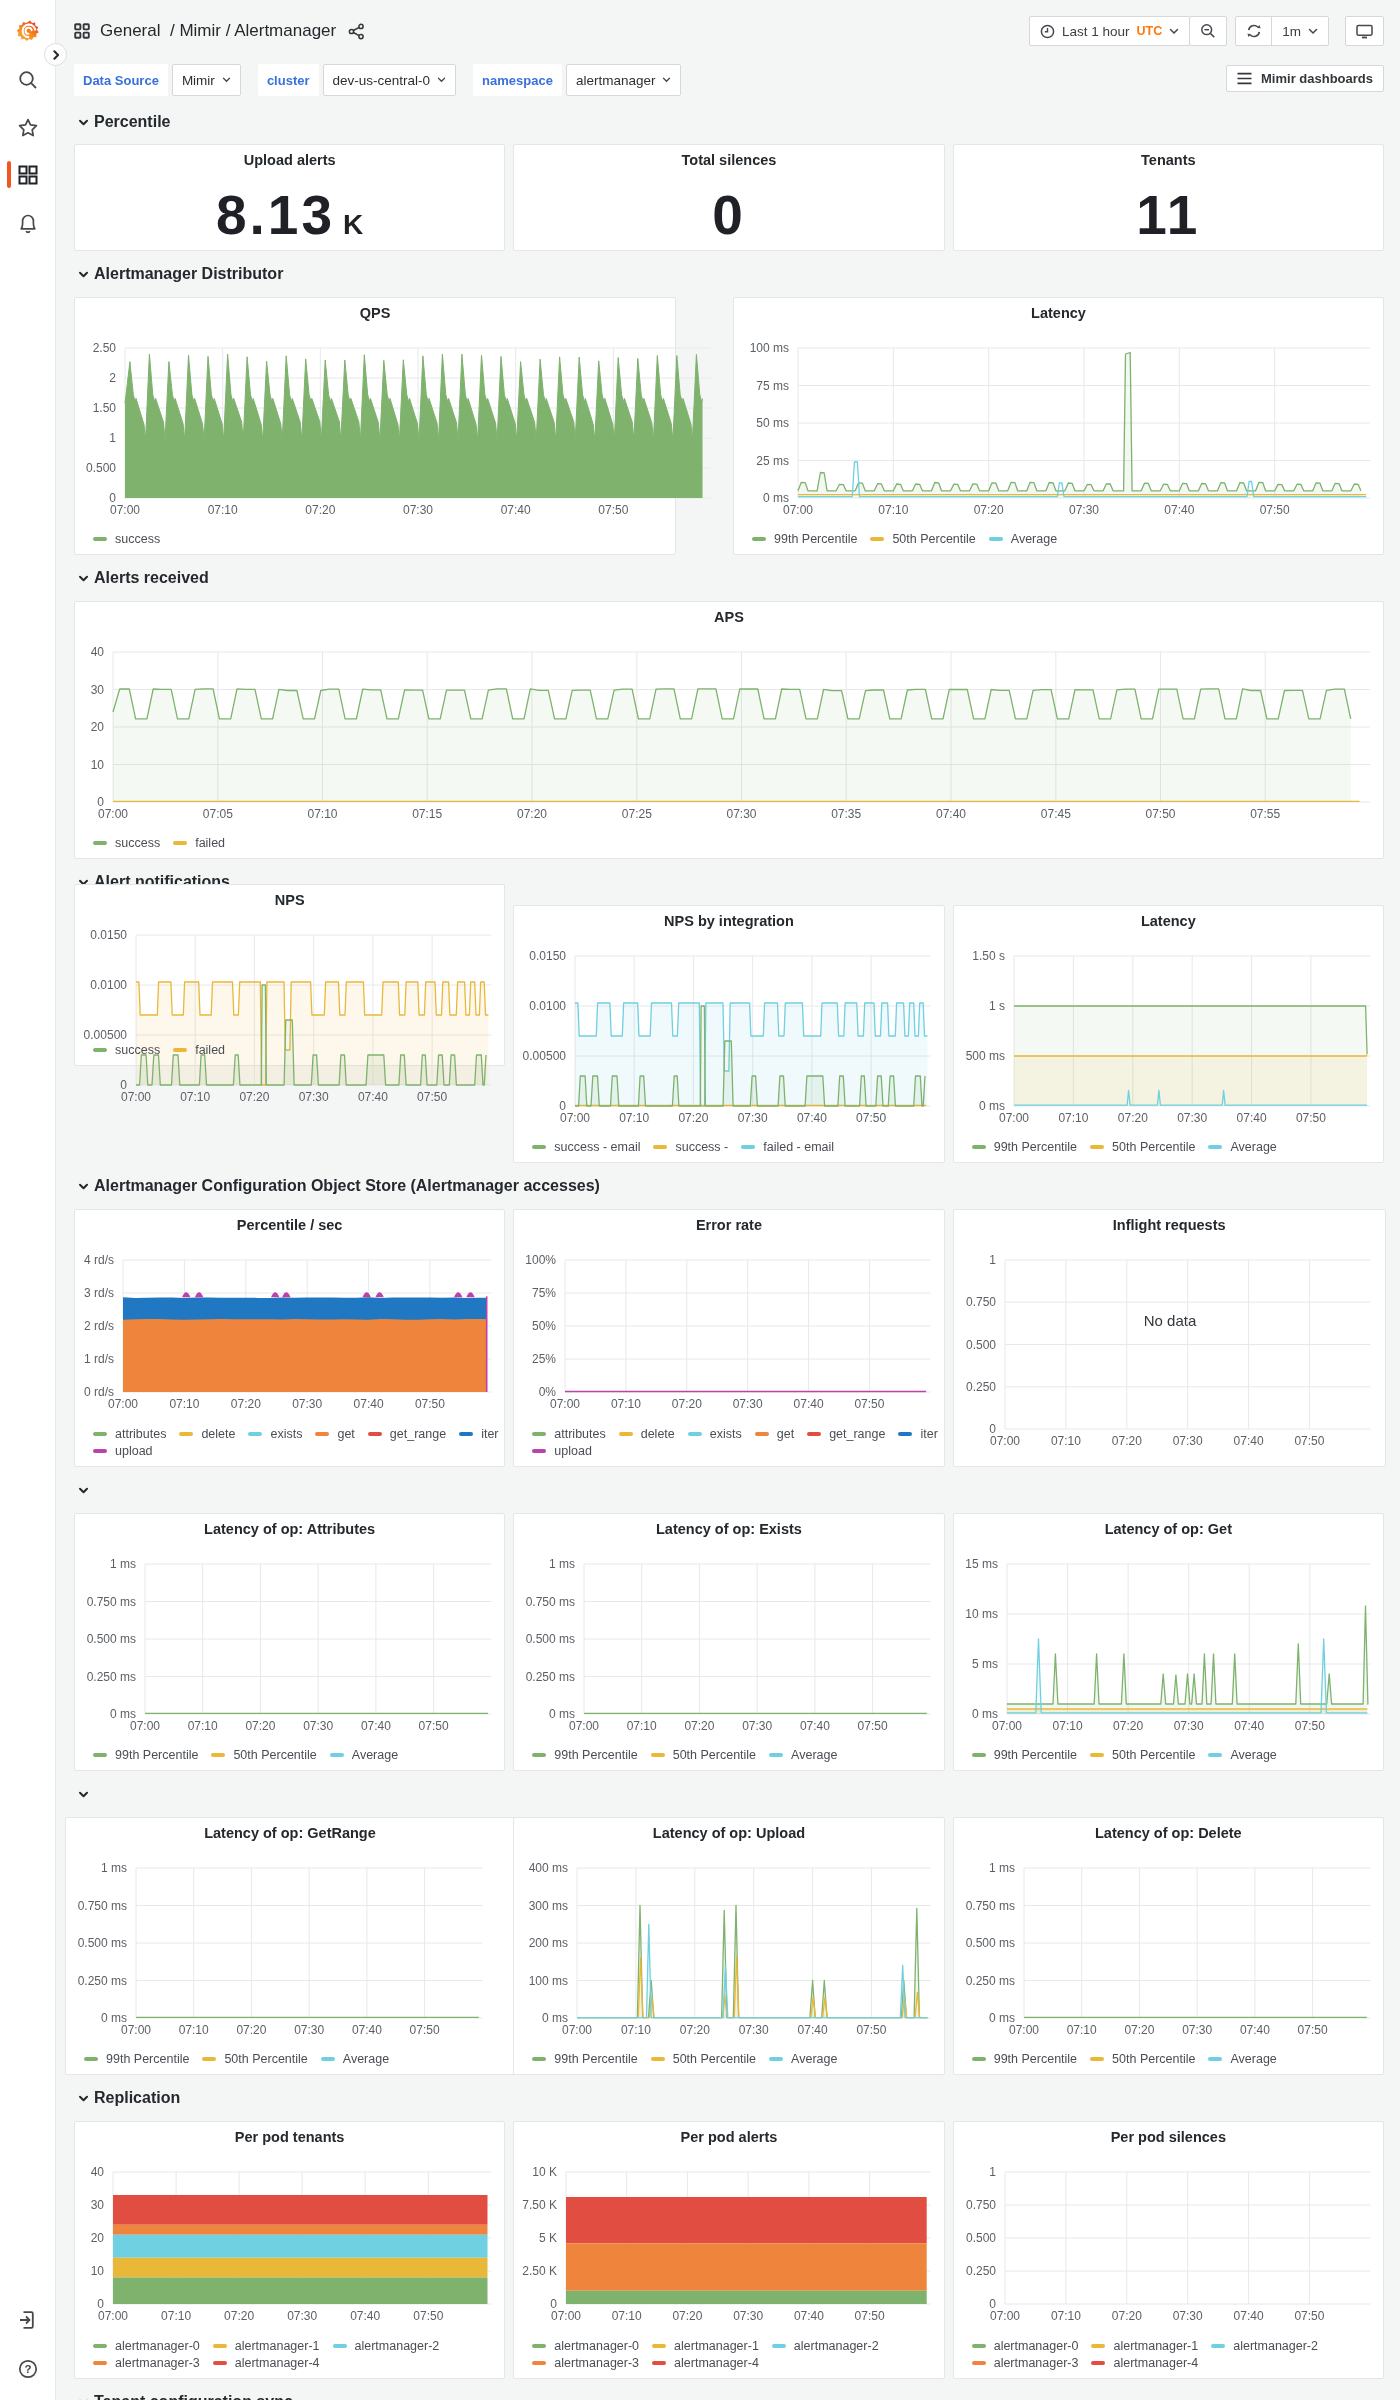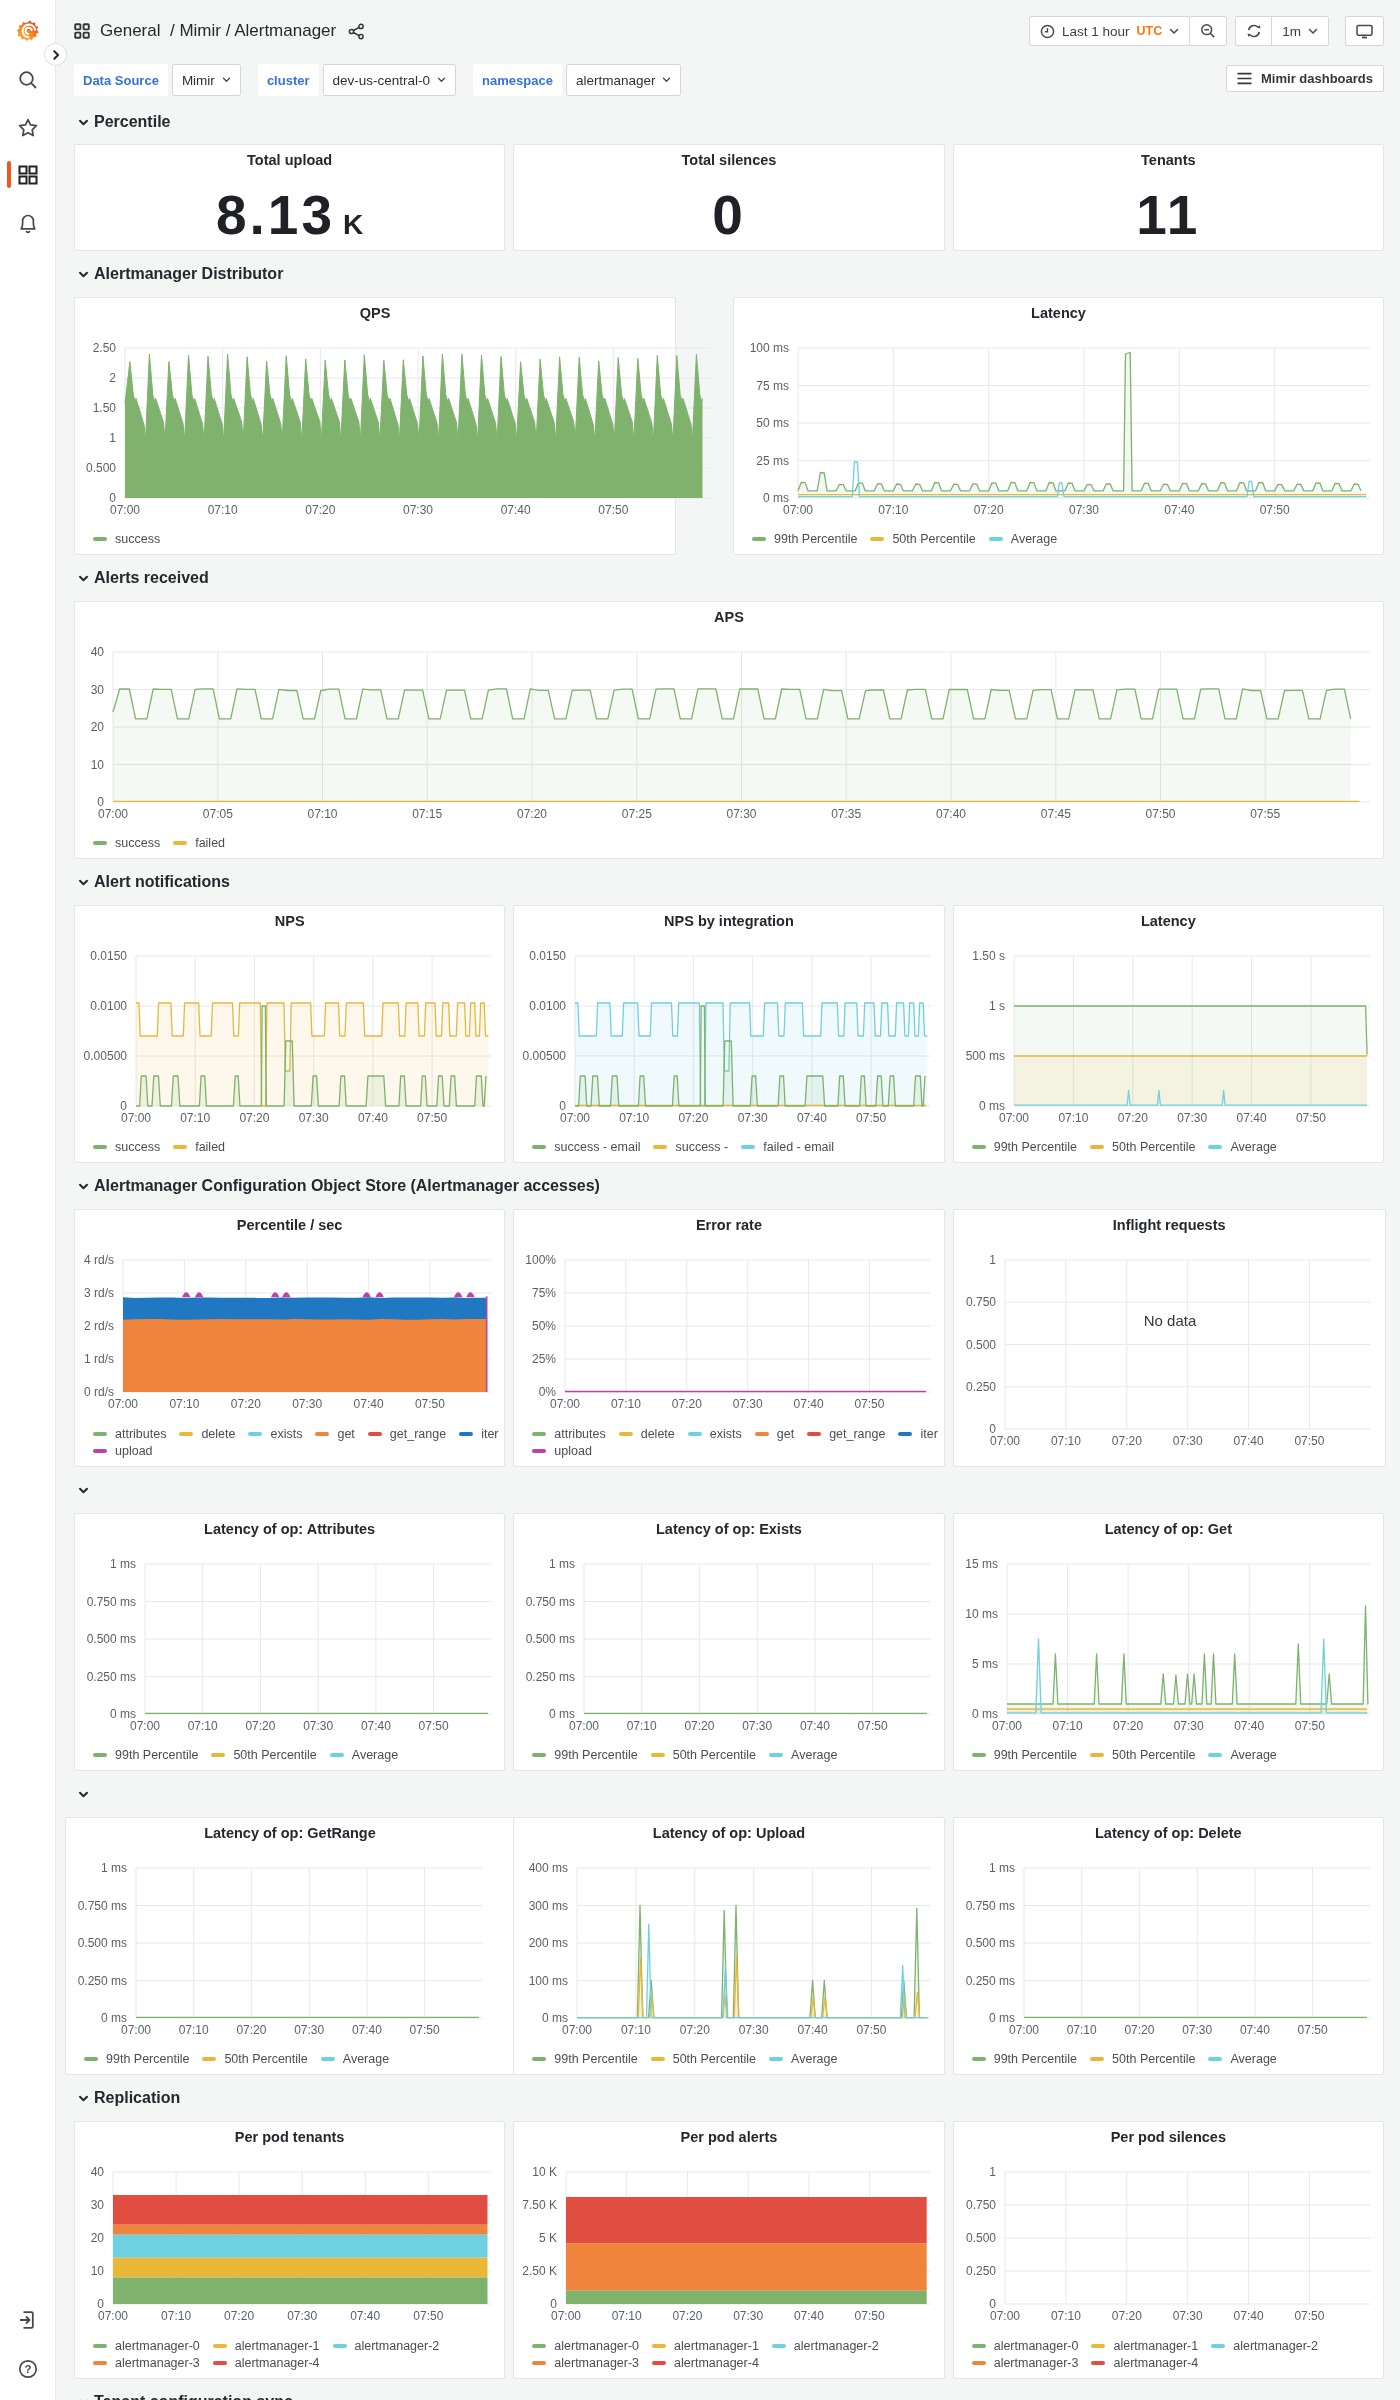--- a/index.html
+++ b/index.html
@@ -223,21 +223,21 @@
     </svg>
     <span class="stext">Replication</span>
   </div>
 <div class="section" style="top:2391px">
     <svg width="13" height="13" viewBox="0 0 13 13" style="margin-right:4px">
       <path d="M3 4.7 L6.5 8.3 L10 4.7" fill="none" stroke="#24292e" stroke-width="2" stroke-linecap="round" stroke-linejoin="round"></path>
     </svg>
     <span class="stext">Tenant configuration sync</span>
   </div>
 <div class="panel" style="left:74.0px;top:144px;width:431.3px;height:107px">
-    <div class="ptitle">Total upload</div>
+    <div class="ptitle">Upload alerts</div>
     <div class="bigval">8.13<span class="suffix">K</span></div>
   </div>
 <div class="panel" style="left:513.3px;top:144px;width:431.3px;height:107px">
     <div class="ptitle">Total silences</div>
     <div class="bigval">0</div>
   </div>
 <div class="panel" style="left:952.7px;top:144px;width:431.3px;height:107px">
     <div class="ptitle">Tenants</div>
     <div class="bigval">11</div>
   </div>
@@ -356,21 +356,21 @@
       <path d="M38.0,110.0 L44.7,87.0 L54.3,87.0 L60.6,116.8 L71.9,116.8 L78.2,87.0 L86.6,87.3 L96.2,87.3 L102.5,116.8 L113.8,116.8 L120.1,87.3 L128.5,86.8 L138.1,86.8 L144.4,116.8 L155.7,116.8 L162.0,86.8 L170.4,87.4 L180.0,87.4 L186.3,116.8 L197.6,116.8 L203.9,87.4 L212.3,88.5 L221.9,88.5 L228.2,116.8 L239.5,116.8 L245.8,88.5 L254.2,87.2 L263.8,87.2 L270.1,116.8 L281.4,116.8 L287.7,87.2 L296.1,87.9 L305.7,87.9 L312.0,116.8 L323.3,116.8 L329.6,87.9 L338.0,88.2 L347.6,88.2 L353.9,116.8 L365.2,116.8 L371.5,88.2 L379.9,88.2 L389.5,88.2 L395.8,116.8 L407.1,116.8 L413.4,88.2 L421.8,86.9 L431.4,86.9 L437.7,116.8 L449.0,116.8 L455.3,86.9 L463.7,88.3 L473.3,88.3 L479.6,116.8 L490.9,116.8 L497.2,88.3 L505.6,88.2 L515.2,88.2 L521.5,116.8 L532.8,116.8 L539.1,88.2 L547.5,87.2 L557.1,87.2 L563.4,116.8 L574.7,116.8 L581.0,87.2 L589.4,86.8 L599.0,86.8 L605.3,116.8 L616.6,116.8 L622.9,86.8 L631.3,86.8 L640.9,86.8 L647.2,116.8 L658.5,116.8 L664.8,86.8 L673.2,87.0 L682.8,87.0 L689.1,116.8 L700.4,116.8 L706.7,87.0 L715.1,87.3 L724.7,87.3 L731.0,116.8 L742.3,116.8 L748.6,87.3 L757.0,88.6 L766.6,88.6 L772.9,116.8 L784.2,116.8 L790.5,88.6 L798.9,88.0 L808.5,88.0 L814.8,116.8 L826.1,116.8 L832.4,88.0 L840.8,87.4 L850.4,87.4 L856.7,116.8 L868.0,116.8 L874.3,87.4 L882.7,87.5 L892.3,87.5 L898.6,116.8 L909.9,116.8 L916.2,87.5 L924.6,88.4 L934.2,88.4 L940.5,116.8 L951.8,116.8 L958.1,88.4 L966.5,87.6 L976.1,87.6 L982.4,116.8 L993.7,116.8 L1000.0,87.6 L1008.4,87.8 L1018.0,87.8 L1024.3,116.8 L1035.6,116.8 L1041.9,87.8 L1050.3,87.1 L1059.9,87.1 L1066.2,116.8 L1077.5,116.8 L1083.8,87.1 L1092.2,87.1 L1101.8,87.1 L1108.1,116.8 L1119.4,116.8 L1125.7,87.1 L1134.1,86.8 L1143.7,86.8 L1150.0,116.8 L1161.3,116.8 L1167.6,86.8 L1176.0,88.5 L1185.6,88.5 L1191.9,116.8 L1203.2,116.8 L1209.5,88.5 L1217.9,88.4 L1227.5,88.4 L1233.8,116.8 L1245.1,116.8 L1251.4,88.4 L1259.8,87.2 L1269.4,87.2 L1275.7,116.8" fill="none" stroke="#7EB26D" stroke-width="1.3" stroke-linejoin="round"></path>
       <path d="M38.0,199.4 L1284.5,199.4" fill="none" stroke="#EAB839" stroke-width="1.3" stroke-linejoin="round"></path>
     </svg>
     <div class="legend">
       <div class="lrow">
         <span class="li"><i style="background:#7EB26D"></i>success</span>
         <span class="li"><i style="background:#EAB839"></i>failed</span>
       </div>
     </div>
   </div>
-<div class="panel" style="left:74.0px;top:905px;width:431.3px;height:258px">
+<div class="panel" style="left:74.0px;top:884px;width:431.3px;height:182px">
     <div class="ptitle">NPS</div>
     <svg width="431" height="258" style="position:absolute;left:0;top:0">
       <line x1="61" y1="200.0" x2="416.33" y2="200.0" stroke="#e7e8ea" stroke-width="1"></line>
       <text x="52" y="204.0" text-anchor="end" font-size="12" fill="#5c6066">0</text>
       <line x1="61" y1="150.0" x2="416.33" y2="150.0" stroke="#e7e8ea" stroke-width="1"></line>
       <text x="52" y="154.0" text-anchor="end" font-size="12" fill="#5c6066">0.00500</text>
       <line x1="61" y1="100.0" x2="416.33" y2="100.0" stroke="#e7e8ea" stroke-width="1"></line>
       <text x="52" y="104.0" text-anchor="end" font-size="12" fill="#5c6066">0.0100</text>
       <line x1="61" y1="50.0" x2="416.33" y2="50.0" stroke="#e7e8ea" stroke-width="1"></line>
       <text x="52" y="54.0" text-anchor="end" font-size="12" fill="#5c6066">0.0150</text>

